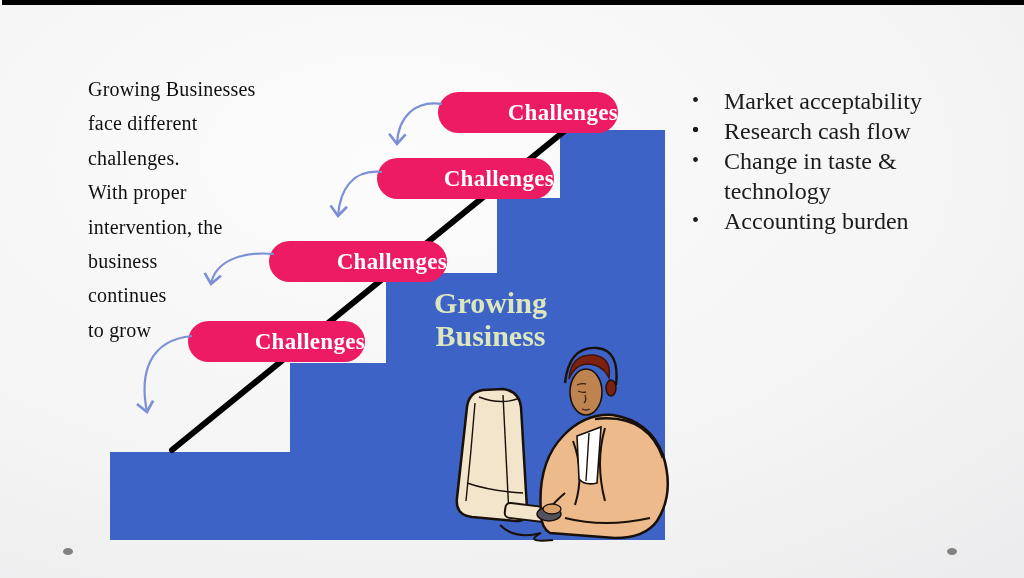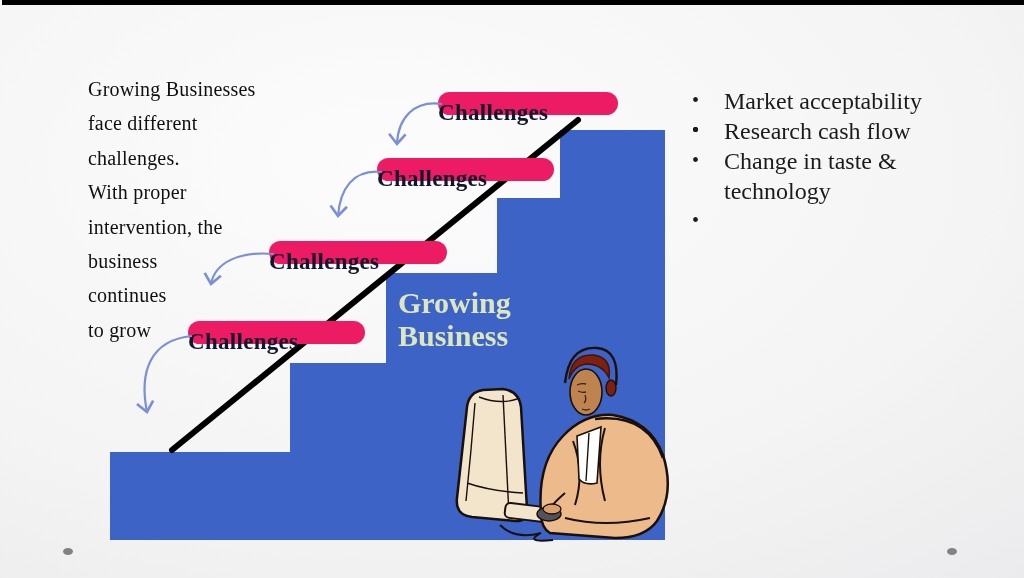--- a/index.html
+++ b/index.html
@@ -21,31 +21,31 @@
   .stairs{
     position:absolute;left:110px;top:130px;width:555px;height:410px;
     background:#3D63C6;
     clip-path:polygon(0px 410px,0px 322px,180px 322px,180px 233px,276px 233px,276px 143px,387px 143px,387px 68px,450px 68px,450px 0px,555px 0px,555px 410px);
   }
   .line-layer,.arrow-layer{
     position:absolute;left:0;top:0;width:1024px;height:578px;pointer-events:none;
   }
   .line-layer{z-index:3;} .arrow-layer{z-index:6;}
   .pill{
-    position:absolute;z-index:5;height:23px;border-radius:21px;background:#ED1A64;
-    color:#0f172a;font-weight:bold;font-size:23px;text-align:left;line-height:41px;
+    position:absolute;z-index:5;height:41px;border-radius:21px;background:#ED1A64;
+    color:#ffffff;font-weight:bold;font-size:23px;text-align:right;line-height:41px;
     letter-spacing:0.3px;
   }
   .pill1{left:438px;top:92px;width:180px;}
   .pill2{left:377px;top:158px;width:177px;}
   .pill3{left:269px;top:241px;width:178px;}
   .pill4{left:188px;top:321px;width:177px;}
   .stairs-label{
     position:absolute;z-index:4;left:398px;top:286px;width:185px;
-    text-align:left;font-size:30px;line-height:33px;font-weight:bold;
+    text-align:center;font-size:30px;line-height:33px;font-weight:bold;
     color:#DCE7BF;white-space:pre-line;
   }
   .clipart{
     position:absolute;z-index:4;left:445px;top:333px;width:228px;height:210px;
   }
   .bullet-list{
     position:absolute;left:678px;top:86px;width:290px;margin:0;padding:0;list-style:none;
     font-size:24px;line-height:30px;color:#1b1b1b;
   }
   .bullet-list li{position:relative;padding-left:46px;width:205px;}
@@ -134,19 +134,19 @@
   </svg>
 
   <ul class="bullet-list">
     <li><span class="dot">•</span><span>Market acceptability</span></li>
     <li><span class="dot">•</span></li>
     <li><span class="dot">•</span></li>
     <li><span class="dot">•</span></li>
     <li><span class="dot">•</span></li>
     <li><span class="dot">•</span><span>Research cash flow</span></li>
     <li><span class="dot">•</span><span>Change in taste &amp; technology</span></li>
-    <li><span class="dot">•</span></li>
+    <li><span class="dot">•</span><span>Accounting burden</span></li>
   </ul>
 
   <div class="footer-dot left"></div>
   <div class="footer-dot right"></div>
 
 </div>
 
 </body></html>

